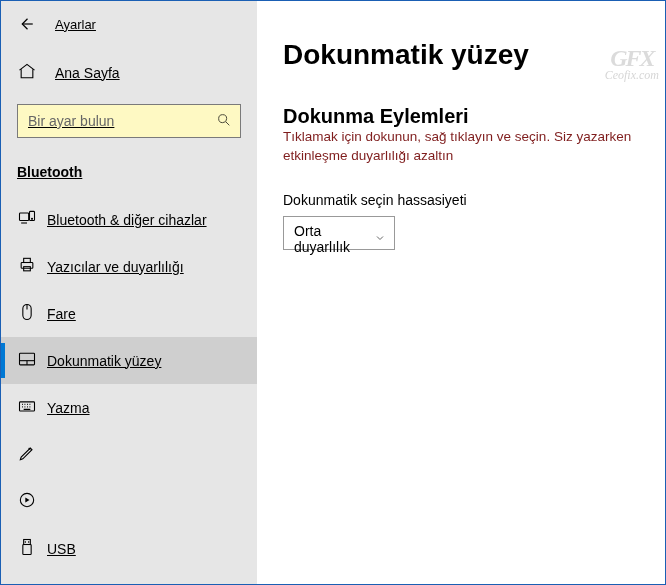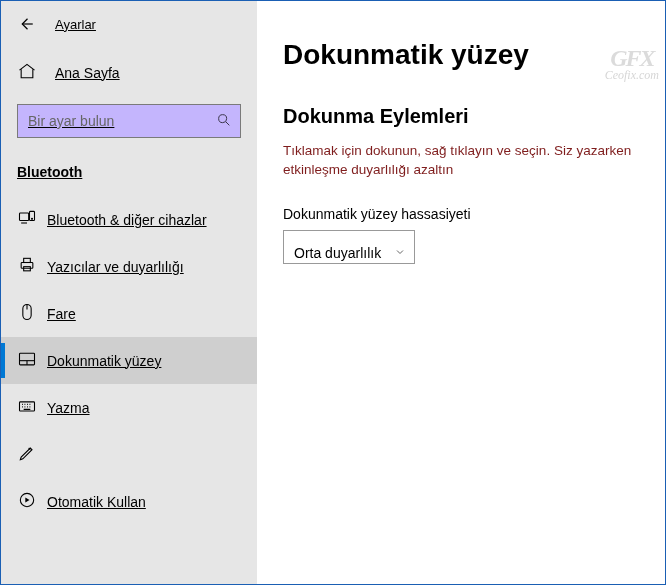--- a/index.html
+++ b/index.html
@@ -37,21 +37,21 @@
     gap: 18px;
     padding: 10px 16px;
     cursor: pointer;
   }
   .home-row svg { width:20px; height:20px; }
   .search-wrap { padding: 10px 16px 8px 16px; }
   .search {
     display: flex;
     align-items: center;
     border: 1px solid #7a7a7a;
-    background: #c4b5fd;
+    background: #fef9c3;
     height: 34px;
     padding: 0 8px 0 10px;
   }
   .search input {
     flex: 1;
     border: none;
     background: transparent;
     font-size: 14px;
     outline: none;
     color: #555;
@@ -91,40 +91,40 @@
     overflow:hidden;
   }
   .page-title {
     font-size: 28px;
     font-weight: 600;
     margin-bottom: 34px;
   }
   .section-title {
     font-size: 20px;
     font-weight: 600;
-    margin-bottom: 14px;
+    margin-bottom: 0;
   }
   .section-desc {
     font-size: 13.5px;
     color: #7f1d1d;
     line-height: 1.4;
     margin-bottom: 26px;
     max-width: 380px;
   }
   .field-label {
     font-size: 14px;
     margin-bottom: 8px;
   }
   .select {
     display:flex;
     align-items:center;
     justify-content:space-between;
     border:1px solid #999;
     height:34px;
-    width:132px;
+    width:112px;
     padding:12px 8px 0 10px;
     font-size:14px;
     cursor:pointer;
     background:#fff;
   }
   .select svg { width:12px; height:12px; opacity:0.6;}
   .watermark {
     position:absolute;
     top: 44px;
     right: 6px;
@@ -252,35 +252,44 @@
         </span>
       </div>
 
       <div class="nav-item">
         <span>
           <svg viewBox="0 0 24 24" fill="none" stroke="#000" stroke-width="1.3">
             <circle cx="12" cy="12" r="8"></circle>
               <path d="M10 9l5 3-5 3z" fill="#000" stroke="none"></path>
           </svg>
         </span>
-        <span class="nav-label">Otomatik Kullan</span>
-      </div>
-
+      </div>
+
+      <div class="nav-item">
+        <span>
+          <svg viewBox="0 0 24 24" fill="none" stroke="#000" stroke-width="1.3">
+            <rect x="8" y="3" width="8" height="6"></rect>
+              <rect x="7" y="9" width="10" height="12" rx="1"></rect>
+              <path d="M10 5v2M14 5v2"></path>
+          </svg>
+        </span>
+        <span class="nav-label">USB</span>
+      </div>
 
     </nav>
   </aside>
 
   <main class="main">
     <h1 class="page-title">Dokunmatik yüzey</h1>
 
     <h2 class="section-title">Dokunma Eylemleri</h2>
 
     <p class="section-desc">Tıklamak için dokunun, sağ tıklayın ve seçin. Siz yazarken etkinleşme duyarlılığı azaltın</p>
 
-    <div class="field-label">Dokunmatik yüzey hassasiyeti</div>
+    <div class="field-label">Dokunmatik seçin hassasiyeti</div>
 
     <div class="select">
       <span>Orta duyarlılık</span>
       <span>
         <svg viewBox="0 0 24 24" fill="none" stroke="#000" stroke-width="2">
           <path d="M6 9l6 6 6-6"></path>
         </svg>
       </span>
     </div>
 

